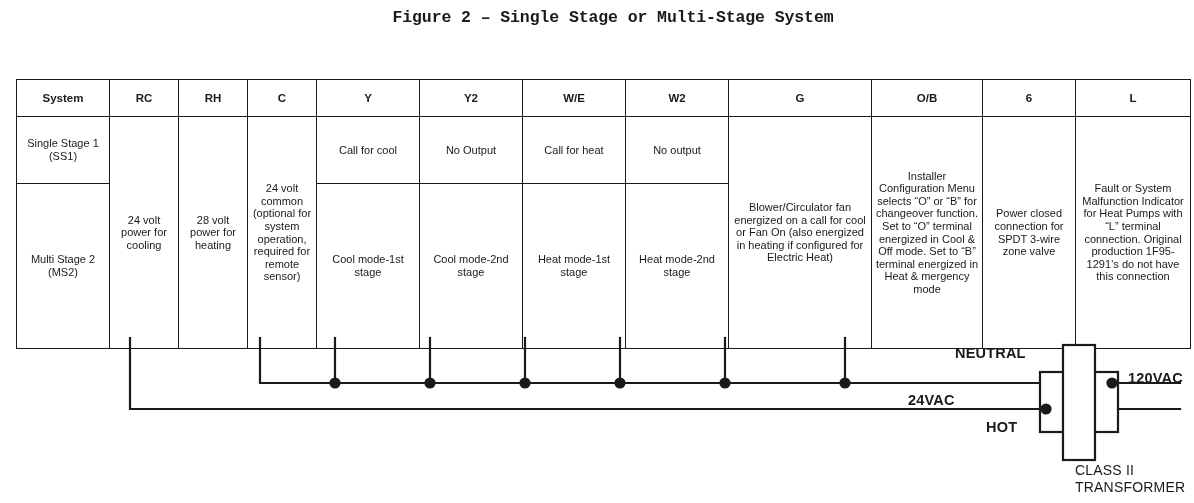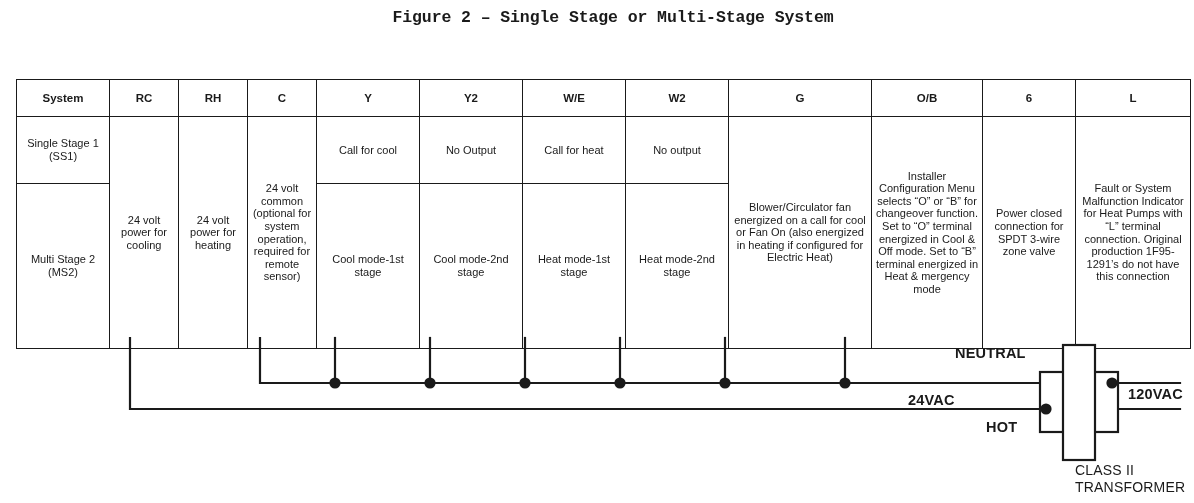--- a/index.html
+++ b/index.html
@@ -86,21 +86,21 @@
   .wire-label {
     position: absolute;
     font-size: 14.5px;
     font-weight: bold;
     letter-spacing: 0.2px;
     white-space: nowrap;
   }
   #label-neutral { left: 955px; top: 345px; }
   #label-24vac   { left: 908px; top: 392px; }
   #label-hot     { left: 970px; top: 419px; margin-left: 16px; }
-  #label-120vac  { left: 1128px; top: 386px; }
+  #label-120vac  { left: 1128px; top: 370px; }
 
   #transformer-caption {
     position: absolute;
     left: 1075px;
     top: 462px;
     width: 128px;
     text-align: left;
     font-size: 14px;
     line-height: 17px;
     letter-spacing: 0.2px;
@@ -128,21 +128,21 @@
       <th class="col-g">G</th>
       <th class="col-ob">O/B</th>
       <th class="col-six">6</th>
       <th class="col-l">L</th>
     </tr>
   </thead>
   <tbody>
     <tr class="row-ss1">
       <td>Single Stage 1 (SS1)</td>
       <td rowspan="2" class="cell-tall">24 volt power for cooling</td>
-      <td rowspan="2" class="cell-tall">24 volt power for heating</td>
+      <td rowspan="2" class="cell-tall">28 volt power for heating</td>
       <td rowspan="2" class="cell-tall">24 volt common (optional for system operation, required for remote sensor)</td>
       <td>Call for cool</td>
       <td>No Output</td>
       <td>Call for heat</td>
       <td>No output</td>
       <td rowspan="2" class="cell-tall">Blower/Circulator fan energized on a call for cool or Fan On (also energized in heating if configured for Electric Heat)</td>
       <td rowspan="2" class="cell-tall">Installer Configuration Menu selects “O” or “B” for changeover function. Set to “O” terminal energized in Cool &amp; Off mode. Set to “B” terminal energized in Heat &amp; mergency mode</td>
       <td rowspan="2" class="cell-tall">Power closed connection for SPDT 3-wire zone valve</td>
       <td rowspan="2" class="cell-tall">Fault or System Malfunction Indicator for Heat Pumps with “L” terminal connection. Original production 1F95-1291’s do not have this connection</td>
     </tr>

